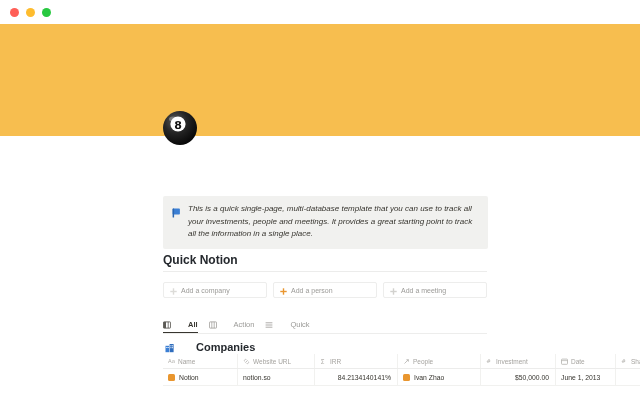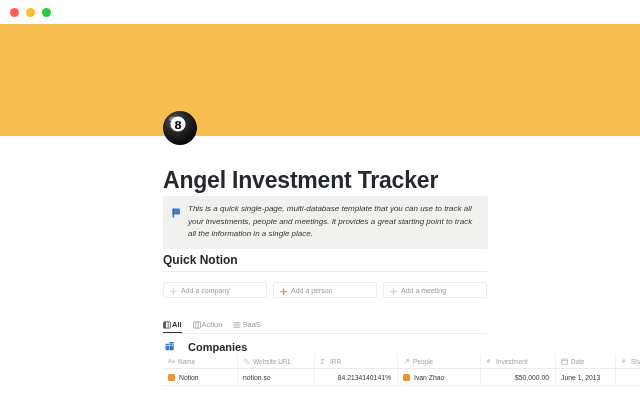--- a/index.html
+++ b/index.html
@@ -56,28 +56,28 @@
   .qa-buttons{position:absolute;left:163px;top:282px;width:330px;display:flex;gap:6px;}
   .qa-btn{
     width:104px;height:16px;border:1px solid #ededec;border-radius:2px;background:#fff;
     display:flex;align-items:center;gap:4px;padding:0 6px;box-sizing:border-box;cursor:pointer;
   }
   .qa-btn-label{font-size:7px;color:#9b9a97;white-space:nowrap;}
   .plus{flex:0 0 auto;}
 
   
   .tabs{position:absolute;left:163px;top:320px;display:flex;gap:11px;align-items:center;}
-  .tab{display:flex;align-items:center;gap:1px;padding-bottom:4px;cursor:pointer;position:relative;}
+  .tab{display:flex;align-items:center;gap:17px;padding-bottom:4px;cursor:pointer;position:relative;}
   .tab-label{font-size:7.5px;color:#9b9a97;white-space:nowrap;}
   .tab.active .tab-label{color:#37352f;font-weight:bold;}
   .tab.active:after{content:"";position:absolute;left:0;right:0;bottom:0;height:1.5px;background:#37352f;}
   .tabs-rule{position:absolute;left:163px;top:333px;width:324px;height:1px;background:#ededec;}
 
   
-  .db-title{position:absolute;left:165px;top:341px;display:flex;align-items:flex-start;gap:13px;}
+  .db-title{position:absolute;left:165px;top:341px;display:flex;align-items:flex-end;gap:21px;}
   .db-title-text{font-size:11px;font-weight:bold;color:#25292e;}
 
   
   .table{position:absolute;left:163px;top:354px;width:520px;}
   .thead{display:flex;height:14px;align-items:center;border-bottom:1px solid #ececeb;}
   .th{display:flex;align-items:center;gap:3px;font-size:6.5px;color:#a5a39f;
       box-sizing:border-box;padding-left:5px;height:14px;border-right:1px solid #f1f1ef;overflow:hidden;white-space:nowrap;}
   .tr{display:flex;height:16px;align-items:center;border-bottom:1px solid #f1f1ef;}
   .td{display:flex;align-items:center;gap:4px;font-size:6.8px;color:#37352f;
       box-sizing:border-box;padding-left:5px;height:16px;border-right:1px solid #f1f1ef;overflow:hidden;white-space:nowrap;}
@@ -118,21 +118,20 @@
           <stop offset="100%" stop-color="#050505"></stop>
         </radialGradient>
       </defs>
       <circle cx="19" cy="19" r="17" fill="url(#ball)"></circle>
       <circle cx="17" cy="15" r="7.6" fill="#ffffff"></circle>
       <text x="17" y="19.6" font-family="DejaVu Sans, sans-serif" font-size="11" font-weight="bold" fill="#111" text-anchor="middle">8</text>
       <ellipse cx="12" cy="10" rx="4" ry="2.6" fill="#ffffff" opacity="0.30"></ellipse>
     </svg>
   </div>
 
-  <div class="page-title">Angel Investment Tracker</div>
 
   <div class="callout">
     <span class="callout-icon">
       <svg width="9" height="10" viewBox="0 0 9 10">
         <rect x="0.6" y="0.6" width="7.3" height="6" rx="0.8" fill="#3b7fd4"></rect>
         <rect x="0.6" y="0.6" width="1.5" height="9" rx="0.5" fill="#2b66b0"></rect>
       </svg>
     </span>
     <span class="callout-text">This is a quick single-page, multi-database template that you can use to track all your investments, people and meetings. It provides a great starting point to track all the information in a single place.</span>
   </div>
@@ -198,21 +197,21 @@
     </div>
 
     <div class="tab">
       <span class="hdr-ico">
         <svg width="8" height="8" viewBox="0 0 8 8">
           <line x1="0.6" y1="1.8" x2="7.4" y2="1.8" stroke="#a5a39f" stroke-width="0.9"></line>
           <line x1="0.6" y1="4.0" x2="7.4" y2="4.0" stroke="#a5a39f" stroke-width="0.9"></line>
           <line x1="0.6" y1="6.2" x2="7.4" y2="6.2" stroke="#a5a39f" stroke-width="0.9"></line>
         </svg>
       </span>
-      <span class="tab-label">SaaS</span>
+      <span class="tab-label">Quick</span>
     </div>
   </div>
 
   <div class="db-title">
     <span class="hdr-ico">
       <svg width="10" height="10" viewBox="0 0 10 10">
         <rect x="0.5" y="2.8" width="3.6" height="6.4" fill="#3b7fd4"></rect>
         <rect x="4.6" y="1.0" width="4.0" height="8.2" fill="#2f6dbd"></rect>
         <rect x="1.3" y="4.0" width="1.0" height="1.0" fill="#ffffff"></rect>
         <rect x="2.7" y="4.0" width="1.0" height="1.0" fill="#ffffff"></rect>

